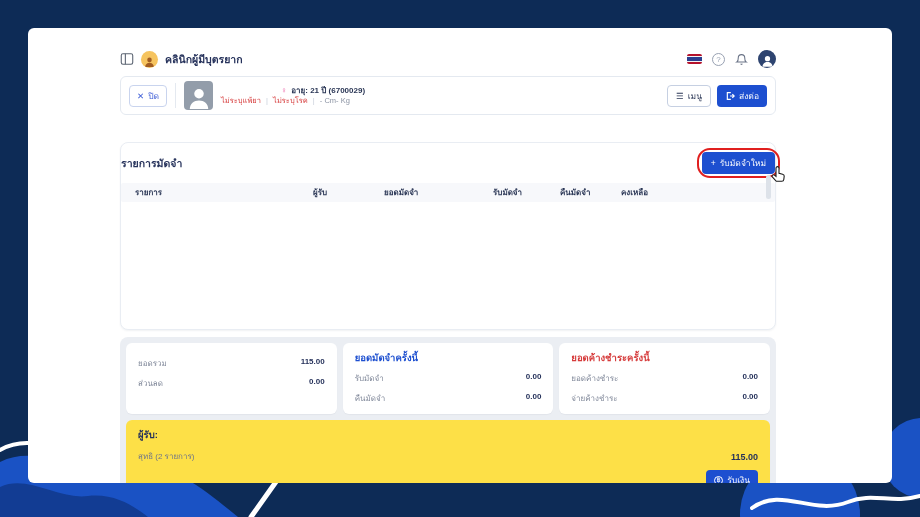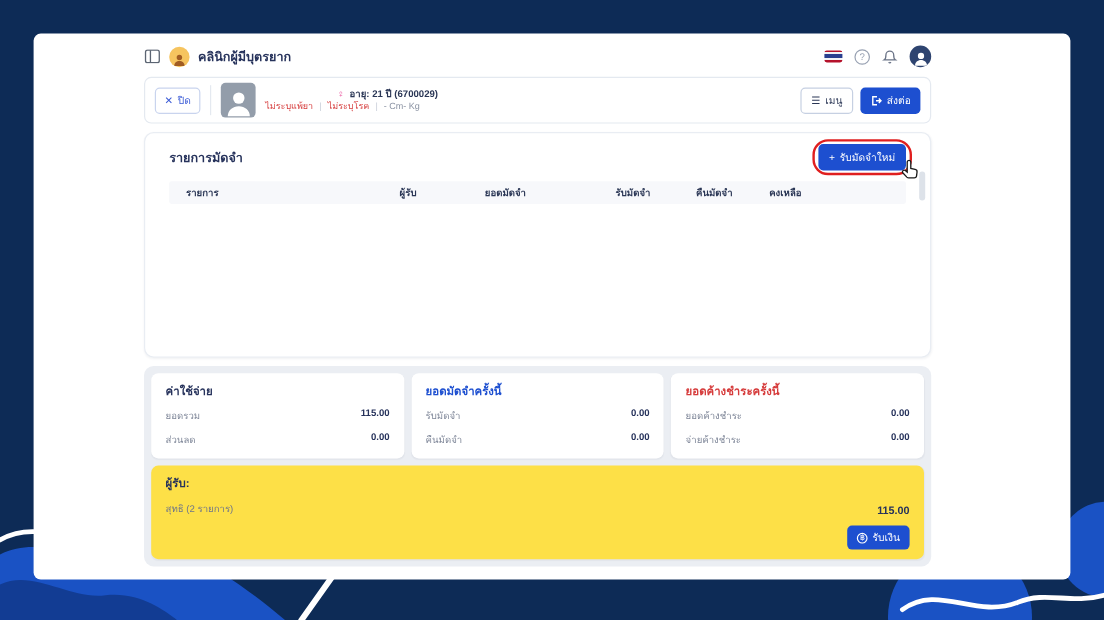--- a/index.html
+++ b/index.html
@@ -6,21 +6,21 @@
   *{box-sizing:border-box;}
   .stage{position:relative;width:920px;height:517px;background:#0d2b56;overflow:hidden;
          font-family:"Liberation Sans",sans-serif;}
   .bg-decor{position:absolute;left:0;top:0;}
 
   .window{position:absolute;left:28px;top:28px;width:864px;height:455px;background:#fff;
           border-radius:6px;overflow:hidden;}
   .content{position:relative;margin-left:92px;width:656px;}
 
   
-  .topbar{display:flex;align-items:center;justify-content:space-between;height:22px;margin-top:8px;}
+  .topbar{display:flex;align-items:center;justify-content:space-between;height:22px;margin-top:20px;}
   .topbar-left{display:flex;align-items:center;gap:7px;}
   .clinic-avatar{width:17px;height:17px;border-radius:50%;background:#f6c45f;overflow:hidden;display:flex;align-items:flex-end;justify-content:center;}
   .clinic-name{font-size:10.5px;font-weight:bold;color:#26325b;}
   .topbar-right{display:flex;align-items:center;gap:10px;}
   .flag{width:15px;height:10px;border-radius:2px;
         background:linear-gradient(#b5122b 0 16.7%,#f2f3f5 16.7% 33.3%,#2a3f8f 33.3% 66.7%,#f2f3f5 66.7% 83.3%,#b5122b 83.3% 100%);}
   .help-icon{width:13px;height:13px;border:1.2px solid #98a1b2;border-radius:50%;color:#98a1b2;
              font-size:8px;display:flex;align-items:center;justify-content:center;}
   .user-avatar{width:18px;height:18px;border-radius:50%;background:#2e4470;overflow:hidden;display:flex;align-items:flex-end;justify-content:center;}
 
@@ -48,22 +48,22 @@
   .tabs{display:flex;gap:25px;margin-top:12px;border-bottom:1px solid #e7ebf1;padding-bottom:7px;
         font-size:8.5px;color:#3c4a66;align-items:center;}
   .tab{position:relative;cursor:pointer;white-space:nowrap;}
   .tab.active{color:#1d4fd0;}
   .tab-ellipse{position:absolute;left:-10px;right:-10px;top:-7px;bottom:-6px;
                border:2px solid #e01f1f;border-radius:50%;pointer-events:none;}
   .cursor-at-tab{position:relative;width:0;}
   .cursor-at-tab svg{position:absolute;left:-6px;top:-4px;}
 
   
-  .dep-card{margin-top:7px;border:1px solid #e9edf3;border-radius:8px;
-            box-shadow:0 1px 2px rgba(20,30,60,.06);padding:9px 20px;height:188px;position:relative;background:#fff;}
+  .dep-card{margin-top:27px;border:1px solid #e9edf3;border-radius:8px;
+            box-shadow:0 1px 2px rgba(20,30,60,.06);padding:9px 0;height:188px;position:relative;background:#fff;}
   .dep-head{display:flex;justify-content:space-between;align-items:center;}
   .dep-title{font-size:10.5px;font-weight:bold;color:#26325b;}
   .new-btn-wrap{position:relative;}
   .btn-new{background:#1d4fd0;color:#fff;font-size:8.5px;padding:4px 9px;border-radius:4px;
            display:inline-flex;gap:4px;align-items:center;border:none;cursor:pointer;}
   .annotation-rect{position:absolute;top:-4px;bottom:-4px;left:-5px;right:-5px;
                    border:2px solid #e01f1f;border-radius:13px;pointer-events:none;}
   .cursor-hand{position:absolute;right:-11px;bottom:-14px;}
   .dep-thead{display:grid;grid-template-columns:178px 71px 109px 67px 61px 57px auto;
              align-items:center;height:19px;background:#f7f8fb;font-size:8px;font-weight:bold;
@@ -208,21 +208,20 @@
           <span>คืนมัดจำ</span>
           <span>คงเหลือ</span>
         </div>
         <div></div>
         <span class="scroll-thumb"></span>
       </div>
 
       <div class="lower">
         <div class="sum-row">
           <div class="sum-card">
-            <div class="sum-title t-navy">ค่าใช้จ่าย</div>
             <div class="sum-line">
               <span class="sum-label">ยอดรวม</span>
               <span class="sum-value">115.00</span>
             </div>
             <div class="sum-line">
               <span class="sum-label">ส่วนลด</span>
               <span class="sum-value">0.00</span>
             </div>
           </div>
           <div class="sum-card">

